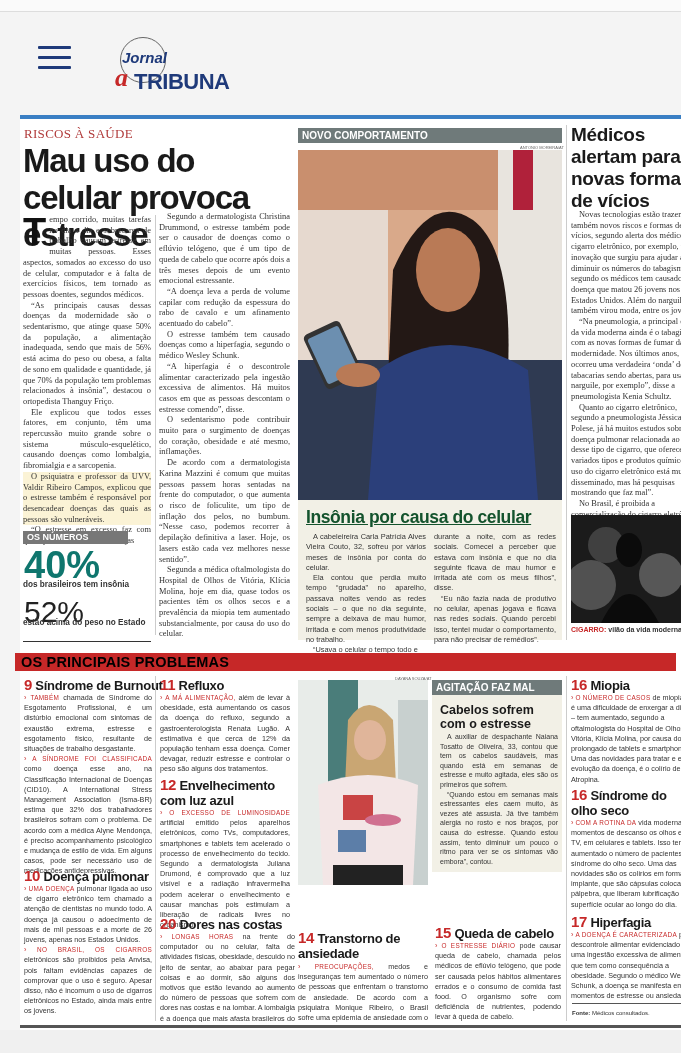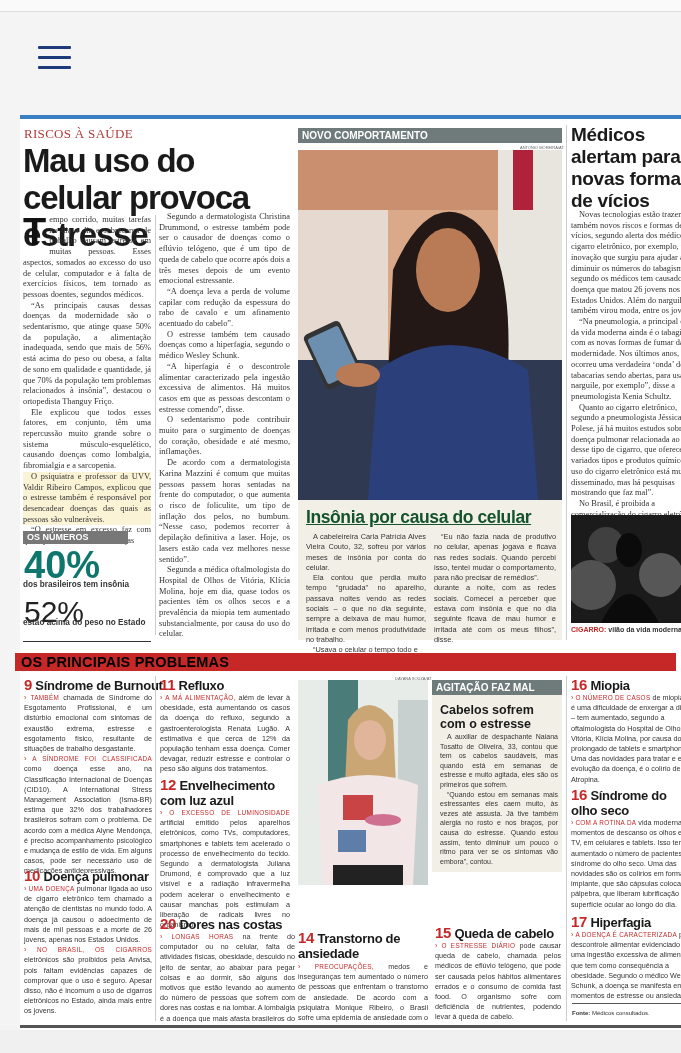--- a/index.html
+++ b/index.html
@@ -67,20 +67,26 @@
 </head>
 <body>
 
 <div class="topbar"></div>
 <div class="header">
   <div class="hamburger">
       <span></span>
       <span></span>
       <span></span>
     </div>
+  <div class="logo">
+    <div class="ring"></div>
+    <span class="jornal">Jornal</span>
+    <span class="a">a</span>
+    <span class="tribuna">TRIBUNA</span>
+  </div>
 </div>
 
 <div class="page"></div>
 <div class="bluebar"></div>
 
 <div class="kicker">RISCOS À SAÚDE</div>
 <div class="headline">Mau uso do celular provoca estresse</div>
 
 <div class="col" style="left:23px; top:215px; width:128px;">
   <p style="text-indent:0"><span class="dropcap">T</span><span>empo corrido, muitas tarefas no dia a dia e sobrecarga de trabalho causam estresse em muitas pessoas. Esses aspectos, somados ao excesso do uso de celular, computador e à falta de exercícios físicos, tem tornado as pessoas doentes, segundos médicos.</span></p>
@@ -129,22 +135,22 @@
 </div>
 
 <div class="insonia-box"></div>
 <div class="insonia-title">Insônia por causa do celular</div>
 <div class="sans-col" style="left:306px; top:532px; width:120px;">
   <p>A cabeleireira Carla Patrícia Alves Vieira Couto, 32, sofreu por vários meses de insônia por conta do celular.</p>
   <p>Ela contou que perdia muito tempo “grudada” no aparelho, passava noites vendo as redes sociais – o que no dia seguinte, sempre a deixava de mau humor, irritada e com menos produtividade no trabalho.</p>
   <p>“Usava o celular o tempo todo e</p>
 </div>
 <div class="sans-col" style="left:434px; top:532px; width:122px;">
+  <p style="text-indent:0">durante a noite, com as redes sociais. Comecei a perceber que estava com insônia e que no dia seguinte ficava de mau humor e irritada até com os meus filhos”, disse.</p>
   <p>“Eu não fazia nada de produtivo no celular, apenas jogava e ficava nas redes sociais. Quando percebi isso, tentei mudar o comportamento, para não precisar de remédios”.</p>
-  <p style="text-indent:0">durante a noite, com as redes sociais. Comecei a perceber que estava com insônia e que no dia seguinte ficava de mau humor e irritada até com os meus filhos”, disse.</p>
 </div>
 
 <div class="vrule" style="left:566px; top:125px; height:515px;"></div>
 <div class="right-title">
   <div>Médicos</div>
   <div>alertam para</div>
   <div>novas formas</div>
   <div>de vícios</div>
 </div>
 <div class="col" style="left:571px; top:210px; width:135px; text-align:left;">

